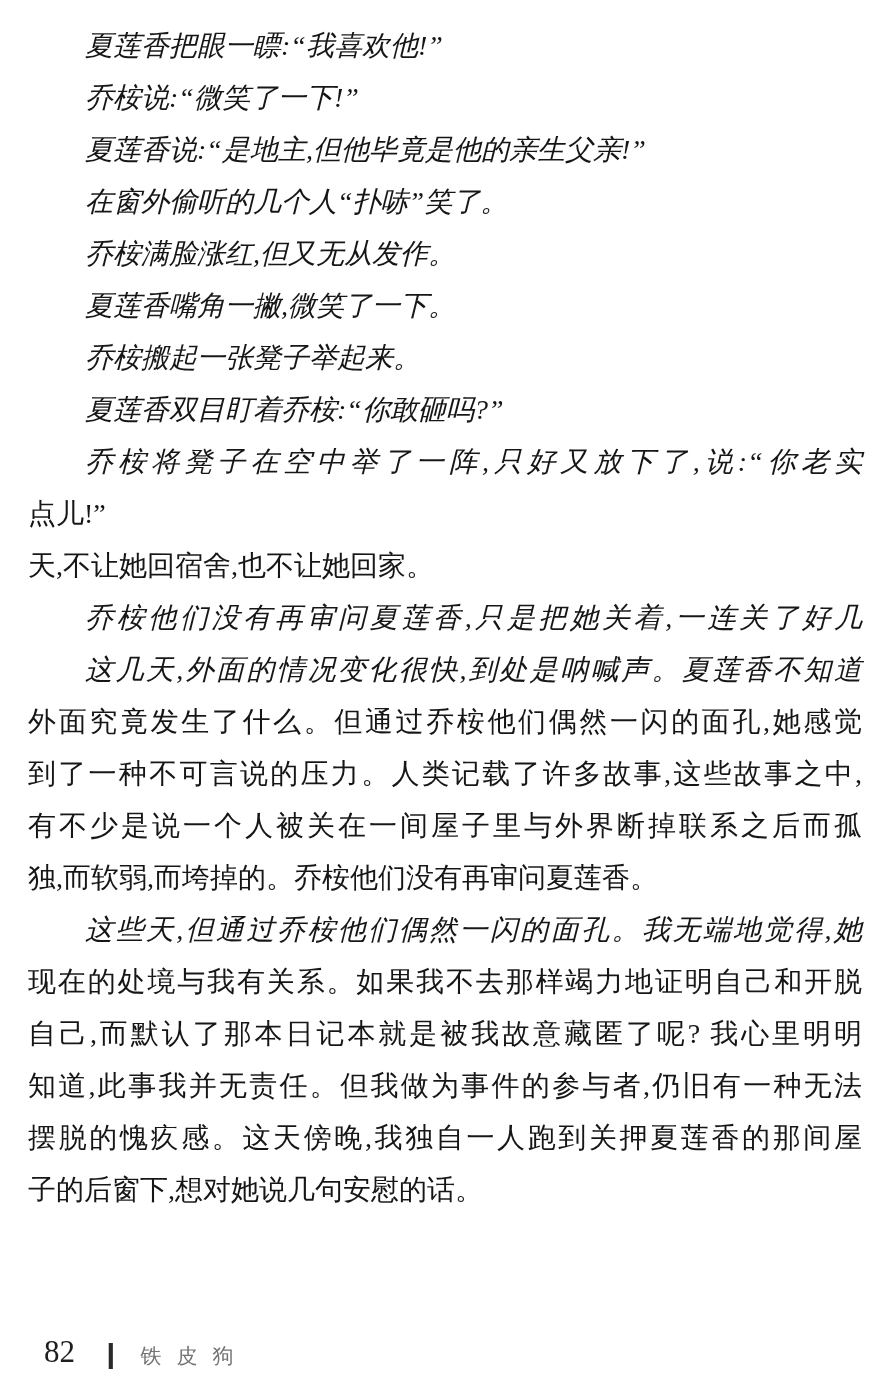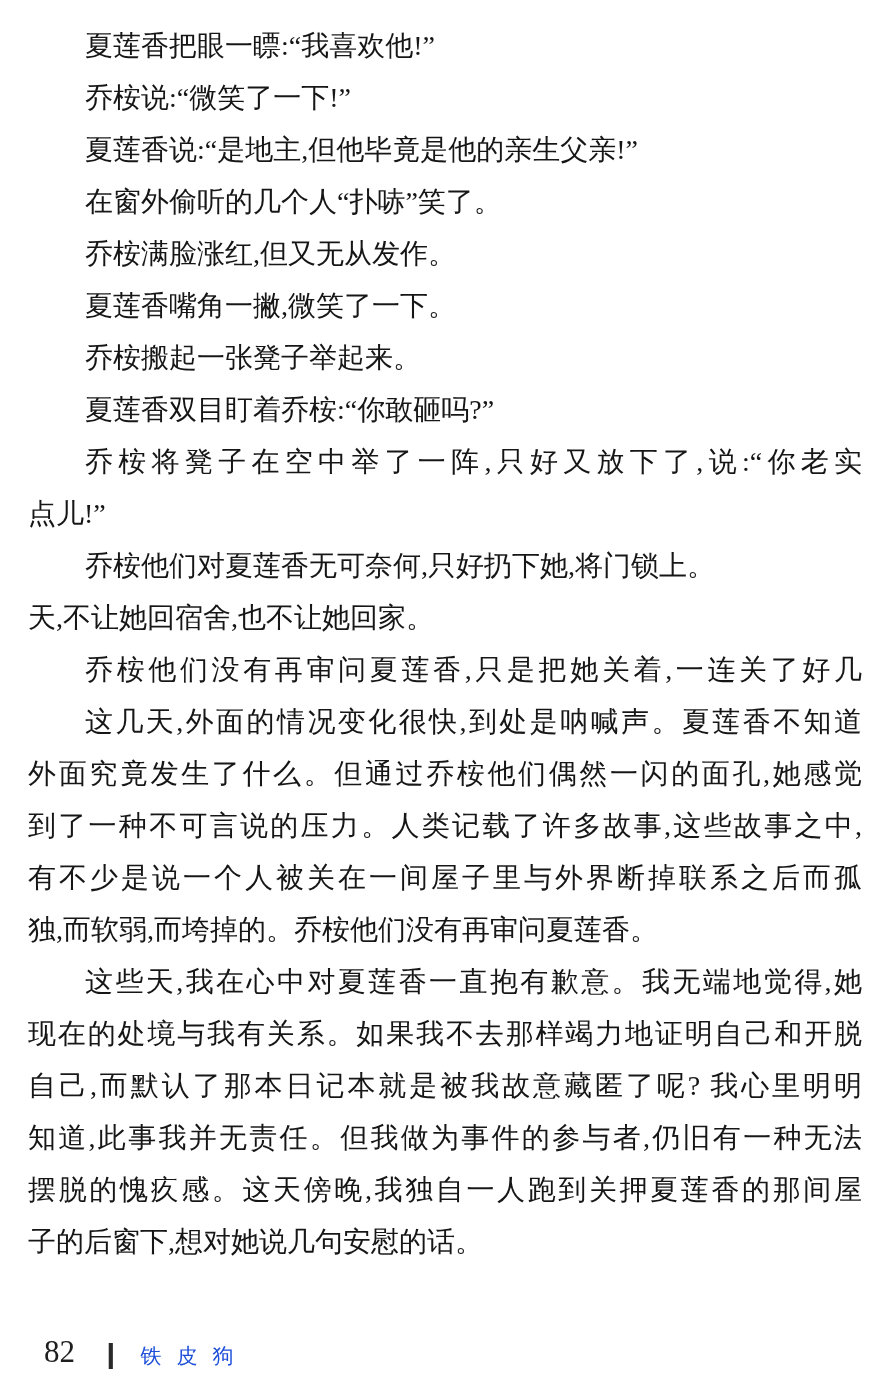--- a/index.html
+++ b/index.html
@@ -23,20 +23,21 @@
   }
   .line {
     font-size: 28px;
     height: 52px;
     line-height: 52px;
     color: #161616;
     text-align: left;
   }
   .line.indent {
     text-indent: 57px;
+    font-style: italic;
   }
   .line.fill {
     text-align: justify;
     text-align-last: justify;
     text-justify: inter-character;
   }
   .footer {
     position: absolute;
     left: 44px;
     top: 1326px;
@@ -53,21 +54,21 @@
     margin: 0 26px 0 32px;
     font-size: 27px;
     font-weight: bold;
     color: #2a2a2a;
     font-family: "Liberation Sans", "DejaVu Sans", sans-serif;
     transform: scaleX(1.2);
   }
   .book-title {
     font-size: 21px;
     letter-spacing: 15px;
-    color: #1d4ed8;
+    color: #737373;
     font-family: Liberation Mono, monospace;
     margin-top: 17px;
   }
 </style>
 </head>
 <body>
 
 <div class="page">
 
   <div class="text-body">
@@ -75,29 +76,28 @@
   <div class="line indent">夏莲香把眼一瞟:“我喜欢他!”</div>
       <div class="line indent">乔桉说:“微笑了一下!”</div>
       <div class="line indent">夏莲香说:“是地主,但他毕竟是他的亲生父亲!”</div>
       <div class="line indent">在窗外偷听的几个人“扑哧”笑了。</div>
       <div class="line indent">乔桉满脸涨红,但又无从发作。</div>
       <div class="line indent">夏莲香嘴角一撇,微笑了一下。</div>
       <div class="line indent">乔桉搬起一张凳子举起来。</div>
       <div class="line indent">夏莲香双目盯着乔桉:“你敢砸吗?”</div>
       <div class="line indent fill">乔桉将凳子在空中举了一阵,只好又放下了,说:“你老实</div>
       <div class="line">点儿!”</div>
-      <div class="line indent">乔桉他们对夏莲香无可奈何,只好扔下她,将门锁上。</div>
       <div class="line">天,不让她回宿舍,也不让她回家。</div>
       <div class="line indent fill">乔桉他们没有再审问夏莲香,只是把她关着,一连关了好几</div>
       <div class="line indent fill">这几天,外面的情况变化很快,到处是呐喊声。夏莲香不知道</div>
       <div class="line fill">外面究竟发生了什么。但通过乔桉他们偶然一闪的面孔,她感觉</div>
       <div class="line fill">到了一种不可言说的压力。人类记载了许多故事,这些故事之中,</div>
       <div class="line fill">有不少是说一个人被关在一间屋子里与外界断掉联系之后而孤</div>
       <div class="line">独,而软弱,而垮掉的。乔桉他们没有再审问夏莲香。</div>
-      <div class="line indent fill">这些天,我在心中对夏莲香一直抱有歉意。我无端地觉得,她</div>
+      <div class="line indent fill">这些天,但通过乔桉他们偶然一闪的面孔。我无端地觉得,她</div>
       <div class="line fill">现在的处境与我有关系。如果我不去那样竭力地证明自己和开脱</div>
       <div class="line fill">自己,而默认了那本日记本就是被我故意藏匿了呢? 我心里明明</div>
       <div class="line fill">知道,此事我并无责任。但我做为事件的参与者,仍旧有一种无法</div>
       <div class="line fill">摆脱的愧疚感。这天傍晚,我独自一人跑到关押夏莲香的那间屋</div>
       <div class="line">子的后窗下,想对她说几句安慰的话。</div>
     </div>
 
   <div class="footer">
     <span class="page-num">82</span>
     <span class="footer-sep">|</span>

